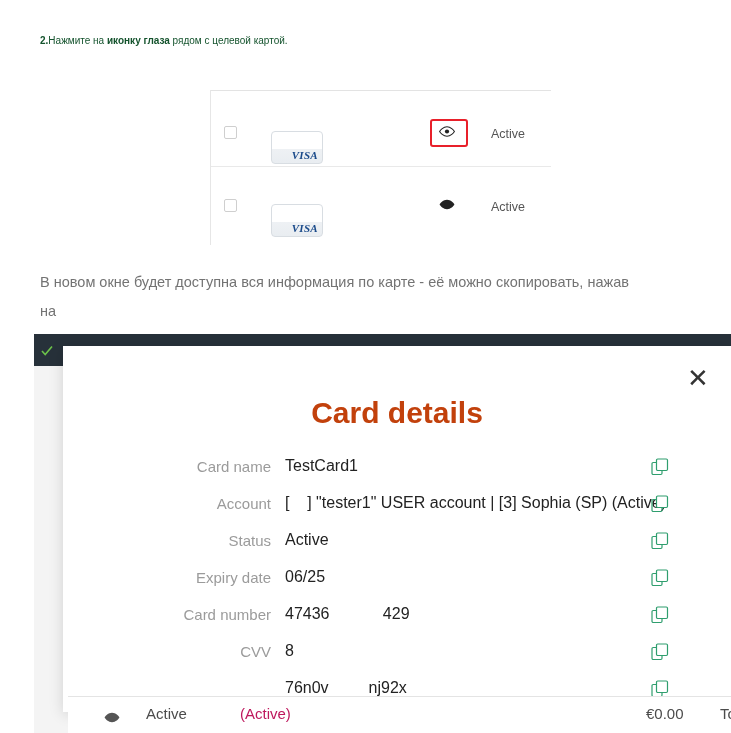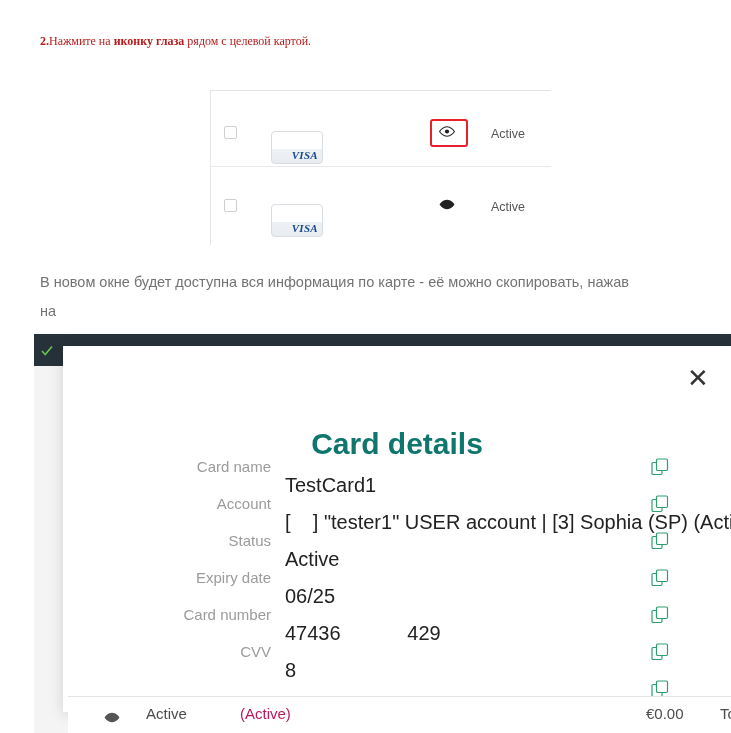--- a/index.html
+++ b/index.html
@@ -14,24 +14,23 @@
     color: #333333;
     overflow: hidden;
     position: relative;
   }
 
   
   .step-line {
     position: absolute;
     left: 40px;
     top: 31px;
-    font-size: 12px;
-    color: #b91c1c;
+    font-size: 10px;
+    color: #14532d;
     line-height: 20px;
-    font-family: Liberation Serif, serif;
   }
   .step-num { font-weight: bold; }
   .step-strong { font-weight: bold; }
 
   
   .cards-shot {
     position: absolute;
     left: 210px;
     top: 90px;
     width: 340px;
@@ -221,22 +220,21 @@
     font-weight: 300;
   }
   .modal-title {
     position: absolute;
     left: 0;
     right: 0;
     top: 50px;
     text-align: center;
     font-size: 30px;
     font-weight: bold;
-    color: #0f766e;
-    margin-top: 31px;
+    color: #c2410c;
   }
 
   .fields {
     position: absolute;
     left: 0;
     top: 108px;
     width: 544px;
   }
   .field-row {
     position: relative;
@@ -247,22 +245,22 @@
     left: 0;
     width: 208px;
     text-align: right;
     font-size: 15px;
     color: #9b9b9b;
     top: 4px;
   }
   .f-value {
     position: absolute;
     left: 222px;
-    top: 20px;
-    font-size: 20px;
+    top: 3px;
+    font-size: 16px;
     color: #222222;
     white-space: pre;
   }
   .f-copy {
     position: absolute;
     left: 588px;
     top: 4px;
     width: 18px;
     height: 18px;
   }

